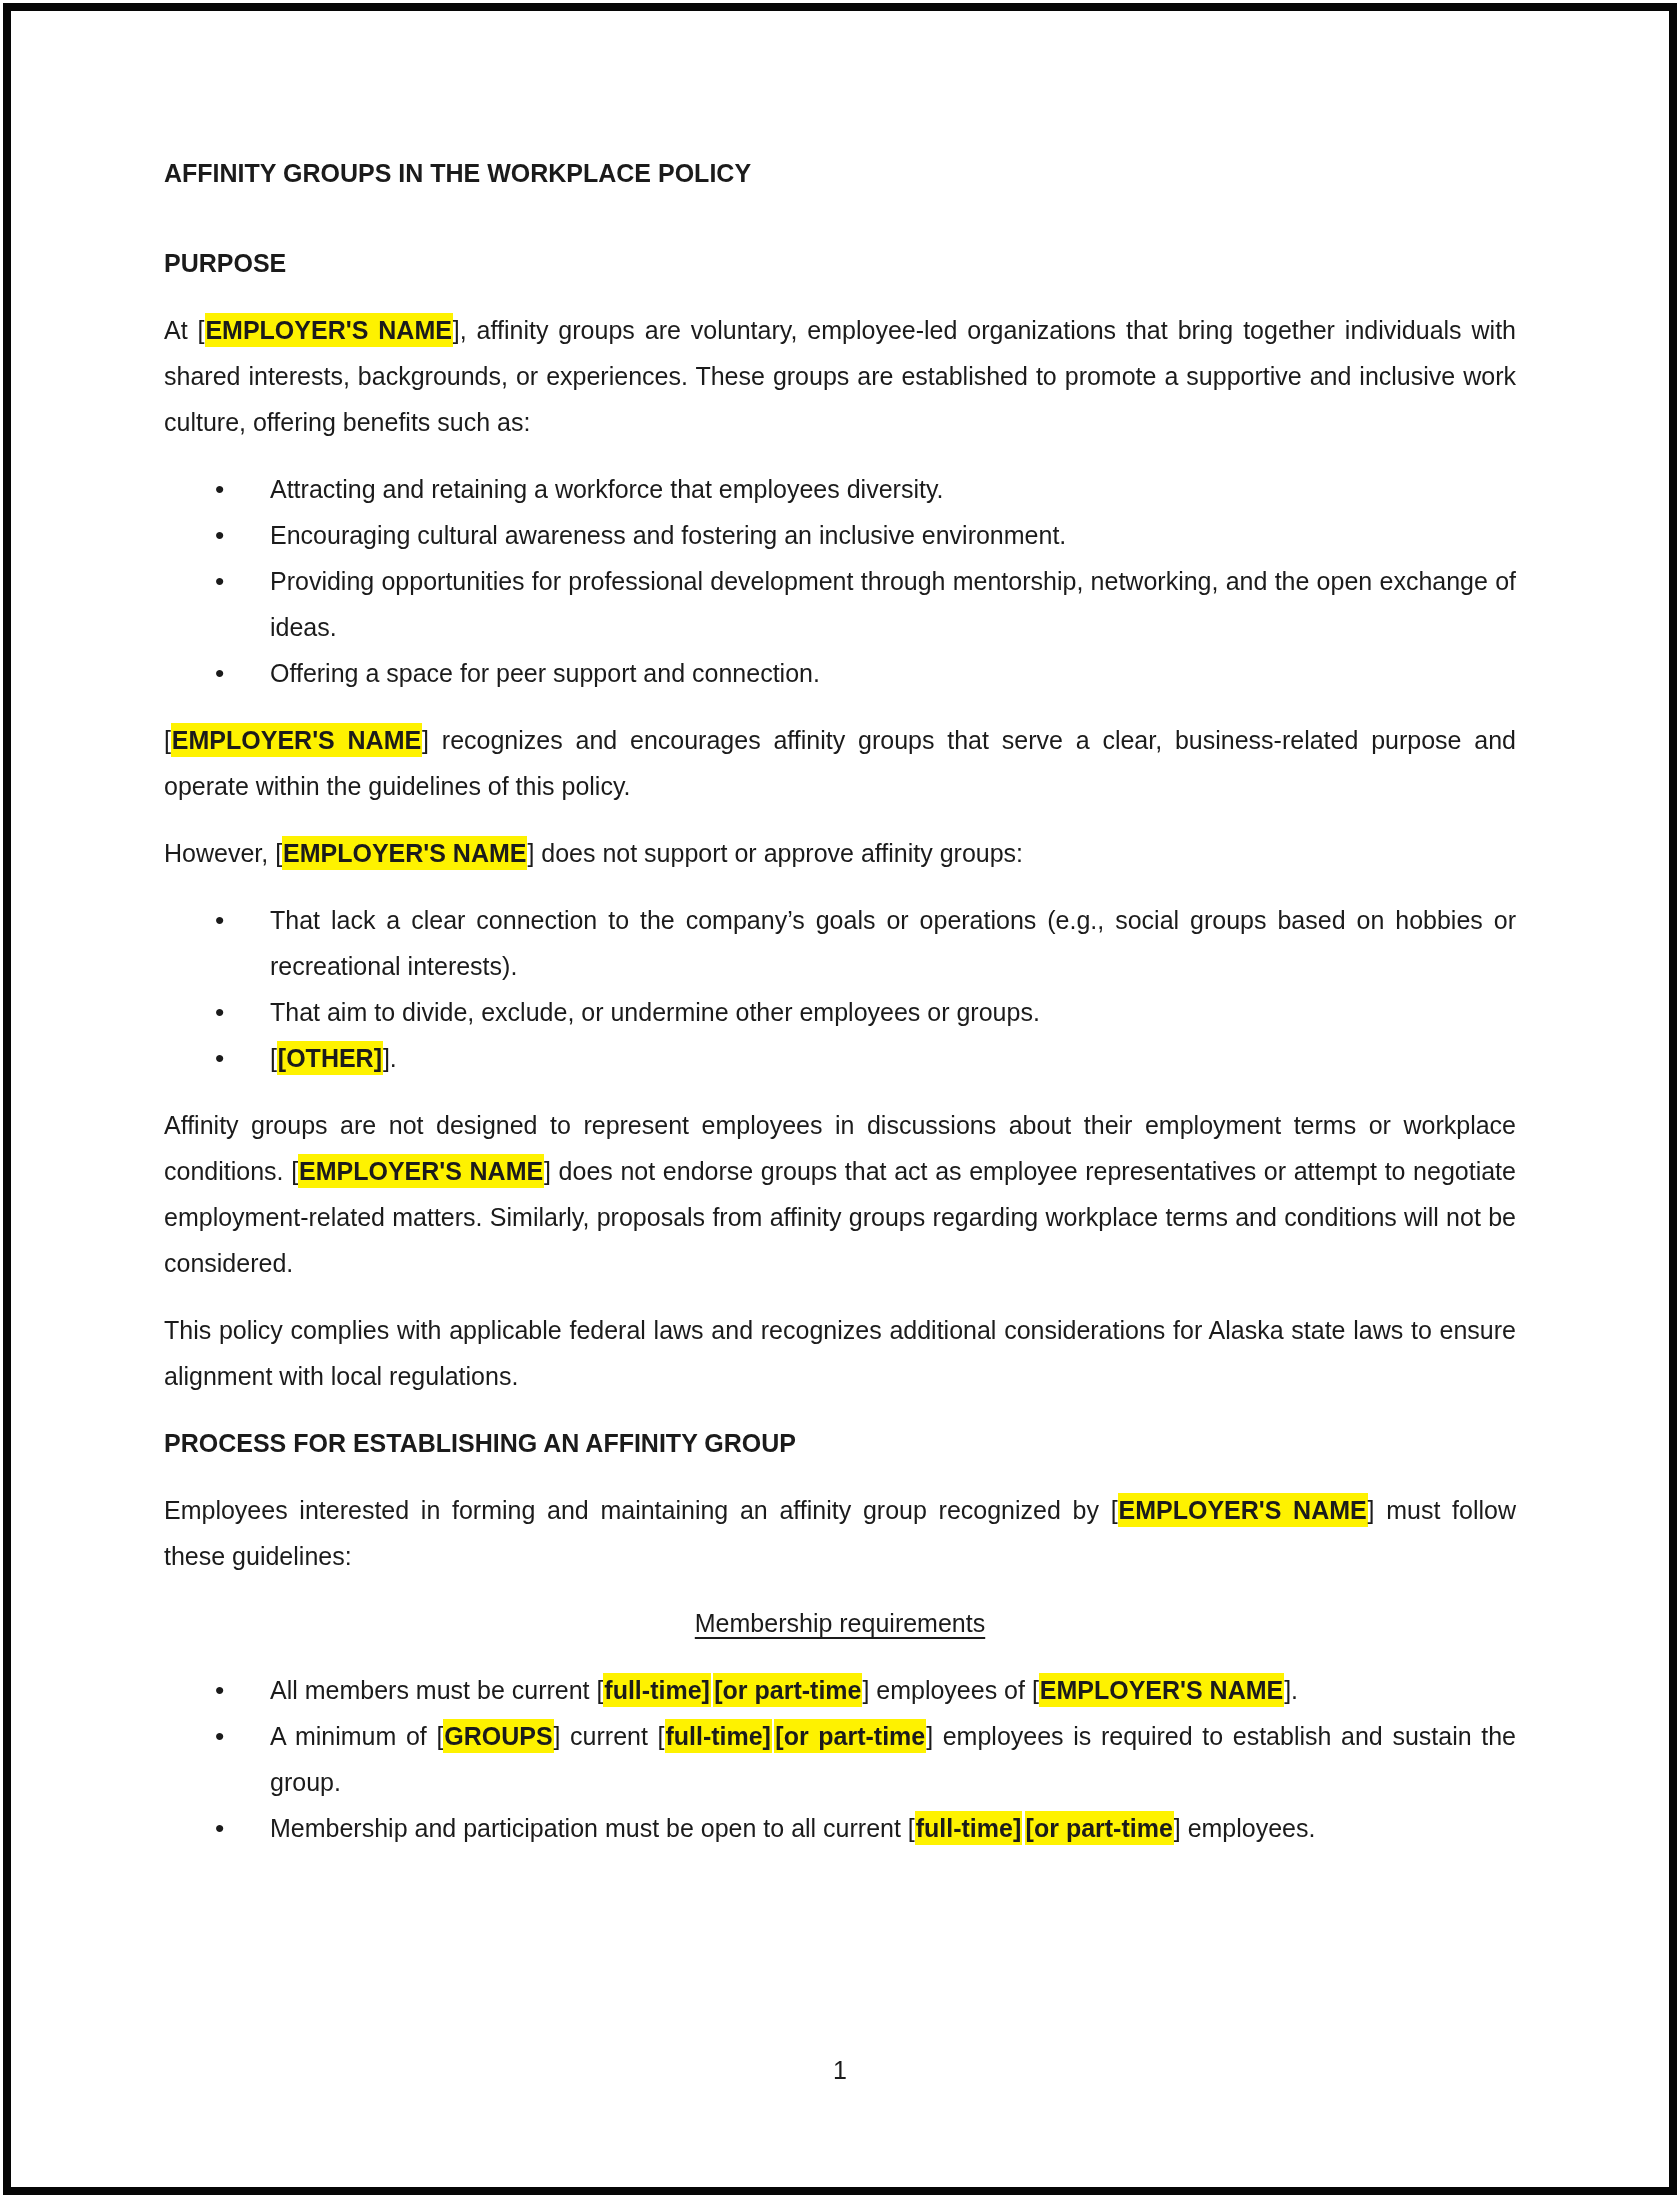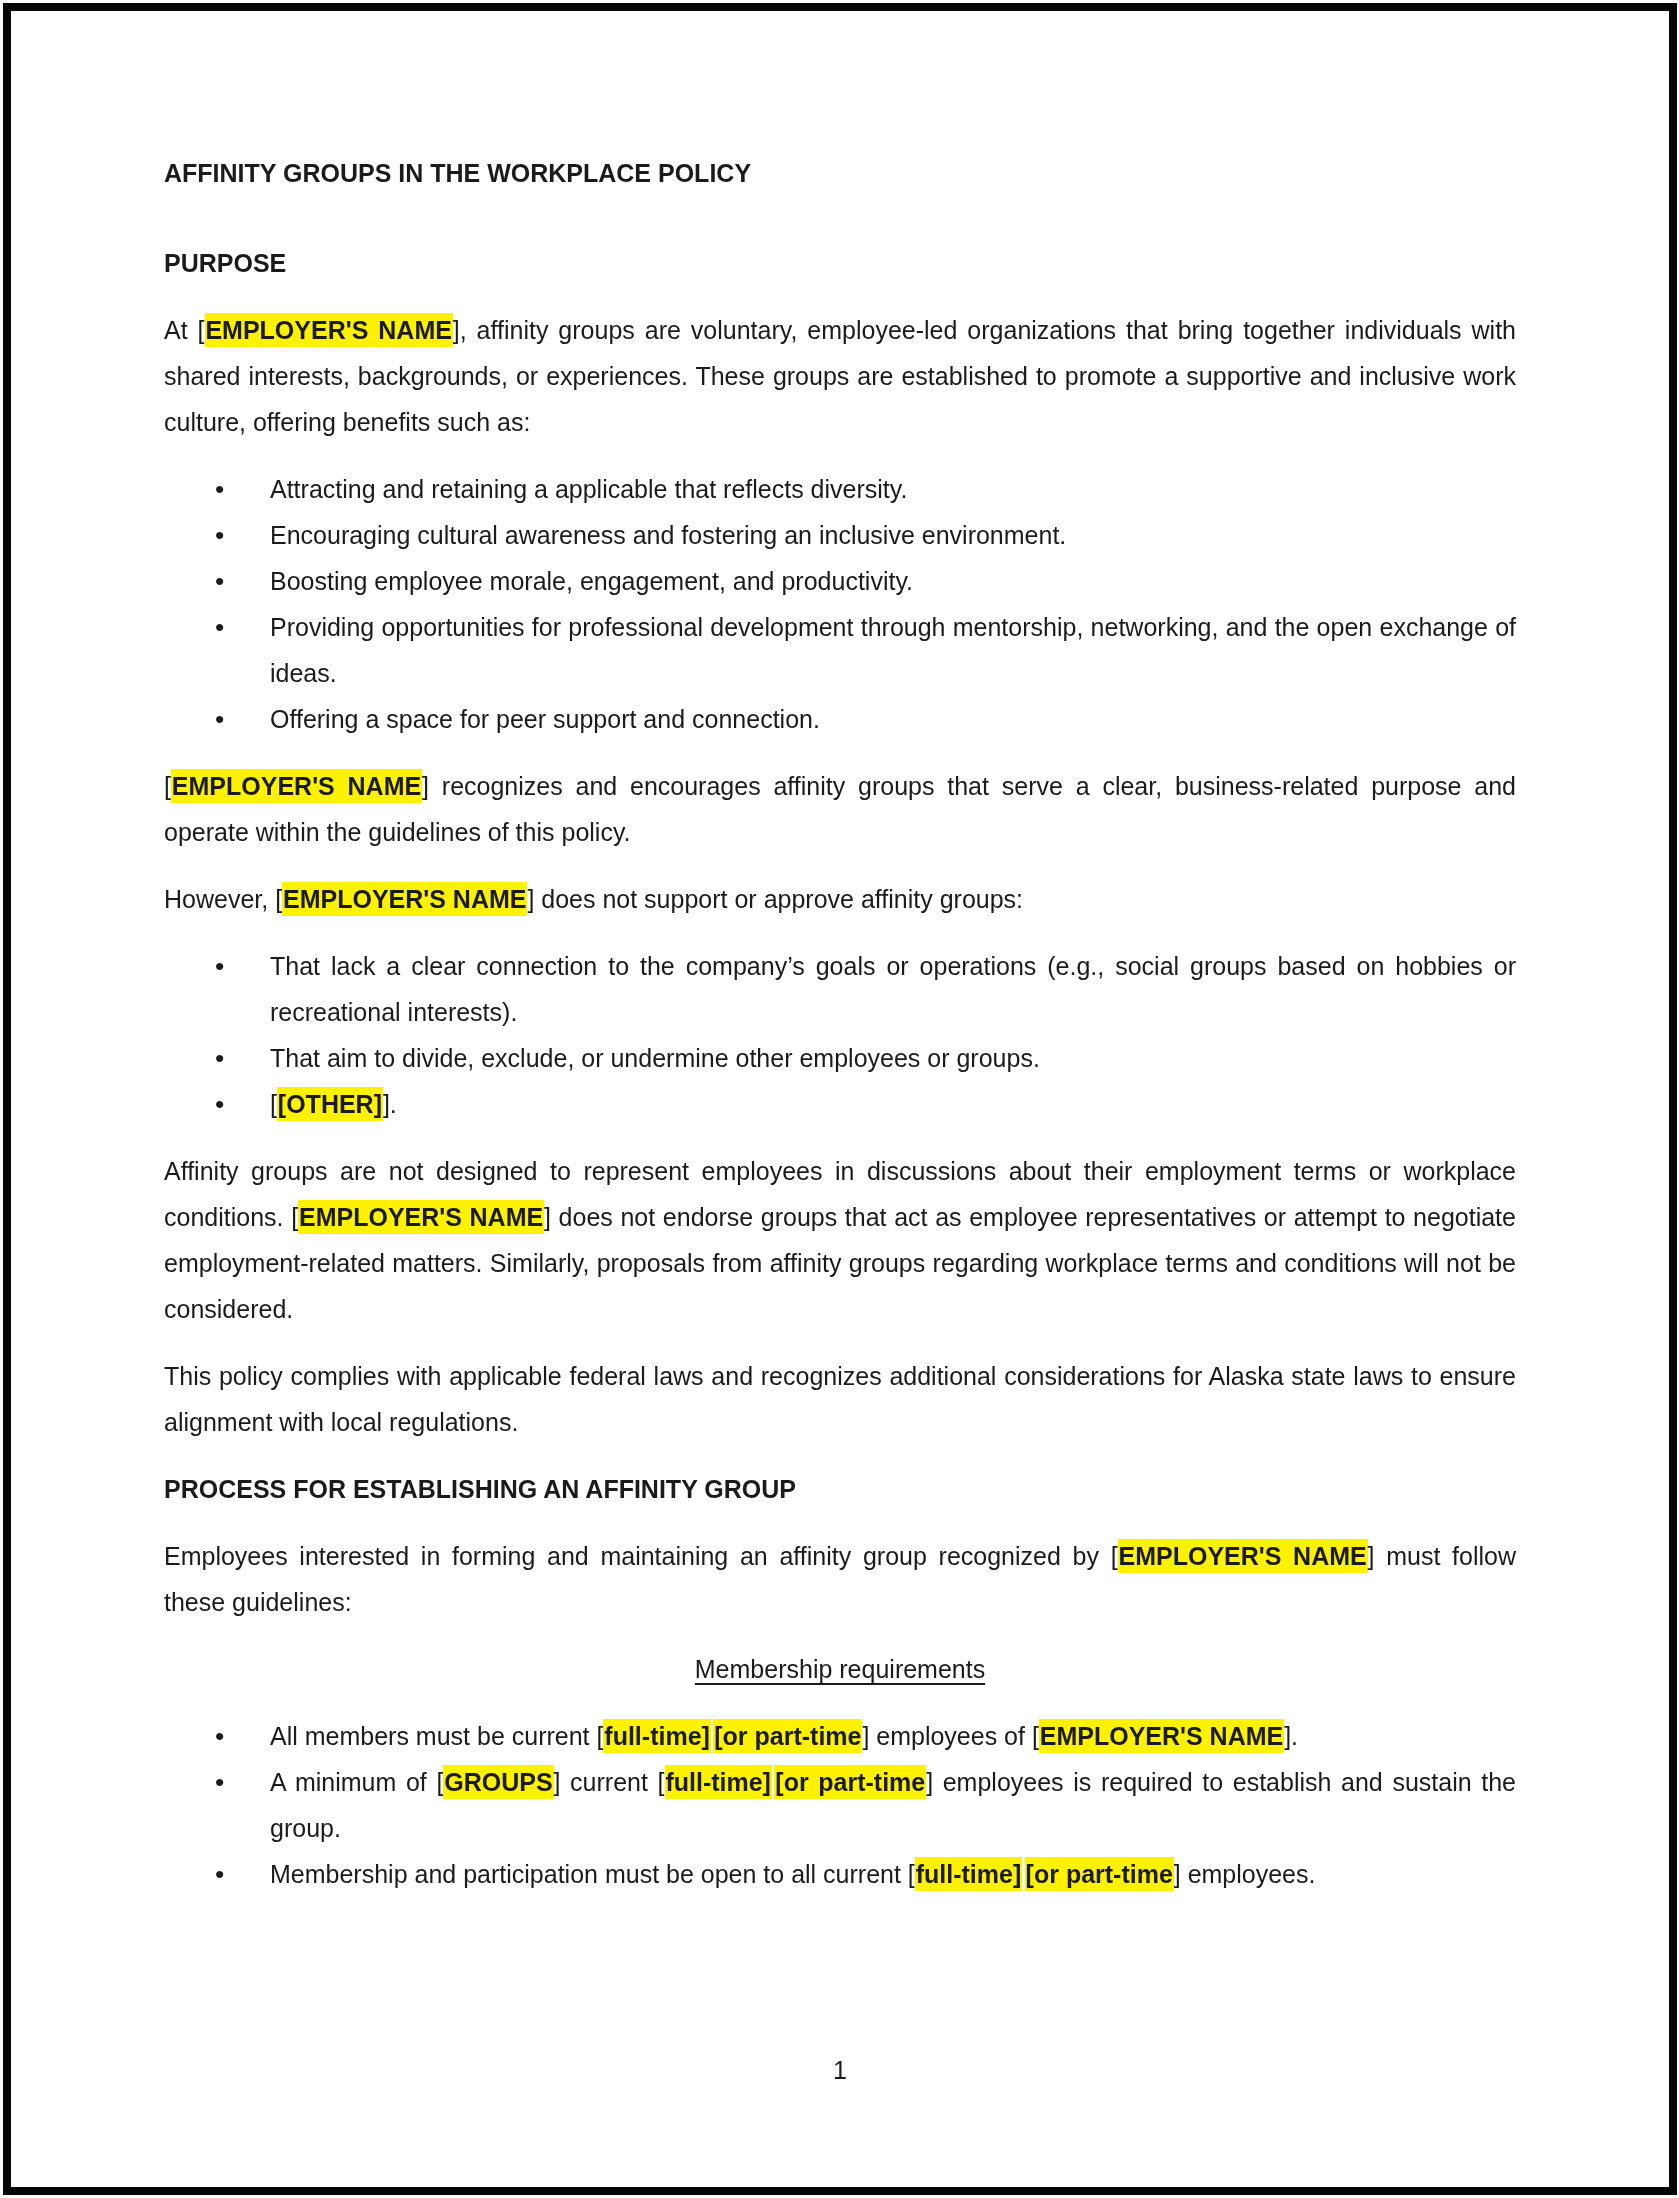--- a/index.html
+++ b/index.html
@@ -92,23 +92,22 @@
 
 <div class="content">
 
   <h1 class="doc-title">AFFINITY GROUPS IN THE WORKPLACE POLICY</h1>
 
   <h2 class="section-heading">PURPOSE</h2>
 
   <p class="para">At [<mark class="hl">EMPLOYER'S NAME</mark>], affinity groups are voluntary, employee-led organizations that bring together individuals with shared interests, backgrounds, or experiences. These groups are established to promote a supportive and inclusive work culture, offering benefits such as:</p>
 
   <ul class="bullets">
-    <li>Attracting and retaining a applicable that reflects diversity.</li>
+    <li>Attracting and retaining a workforce that employees diversity.</li>
     <li>Encouraging cultural awareness and fostering an inclusive environment.</li>
-    <li>Boosting employee morale, engagement, and productivity.</li>
     <li>Providing opportunities for professional development through mentorship, networking, and the open exchange of ideas.</li>
     <li>Offering a space for peer support and connection.</li>
   </ul>
 
   <p class="para">[<mark class="hl">EMPLOYER'S NAME</mark>] recognizes and encourages affinity groups that serve a clear, business-related purpose and operate within the guidelines of this policy.</p>
 
   <p class="para">However, [<mark class="hl">EMPLOYER'S NAME</mark>] does not support or approve affinity groups:</p>
 
   <ul class="bullets">
     <li>That lack a clear connection to the company’s goals or operations (e.g., social groups based on hobbies or recreational interests).</li>

